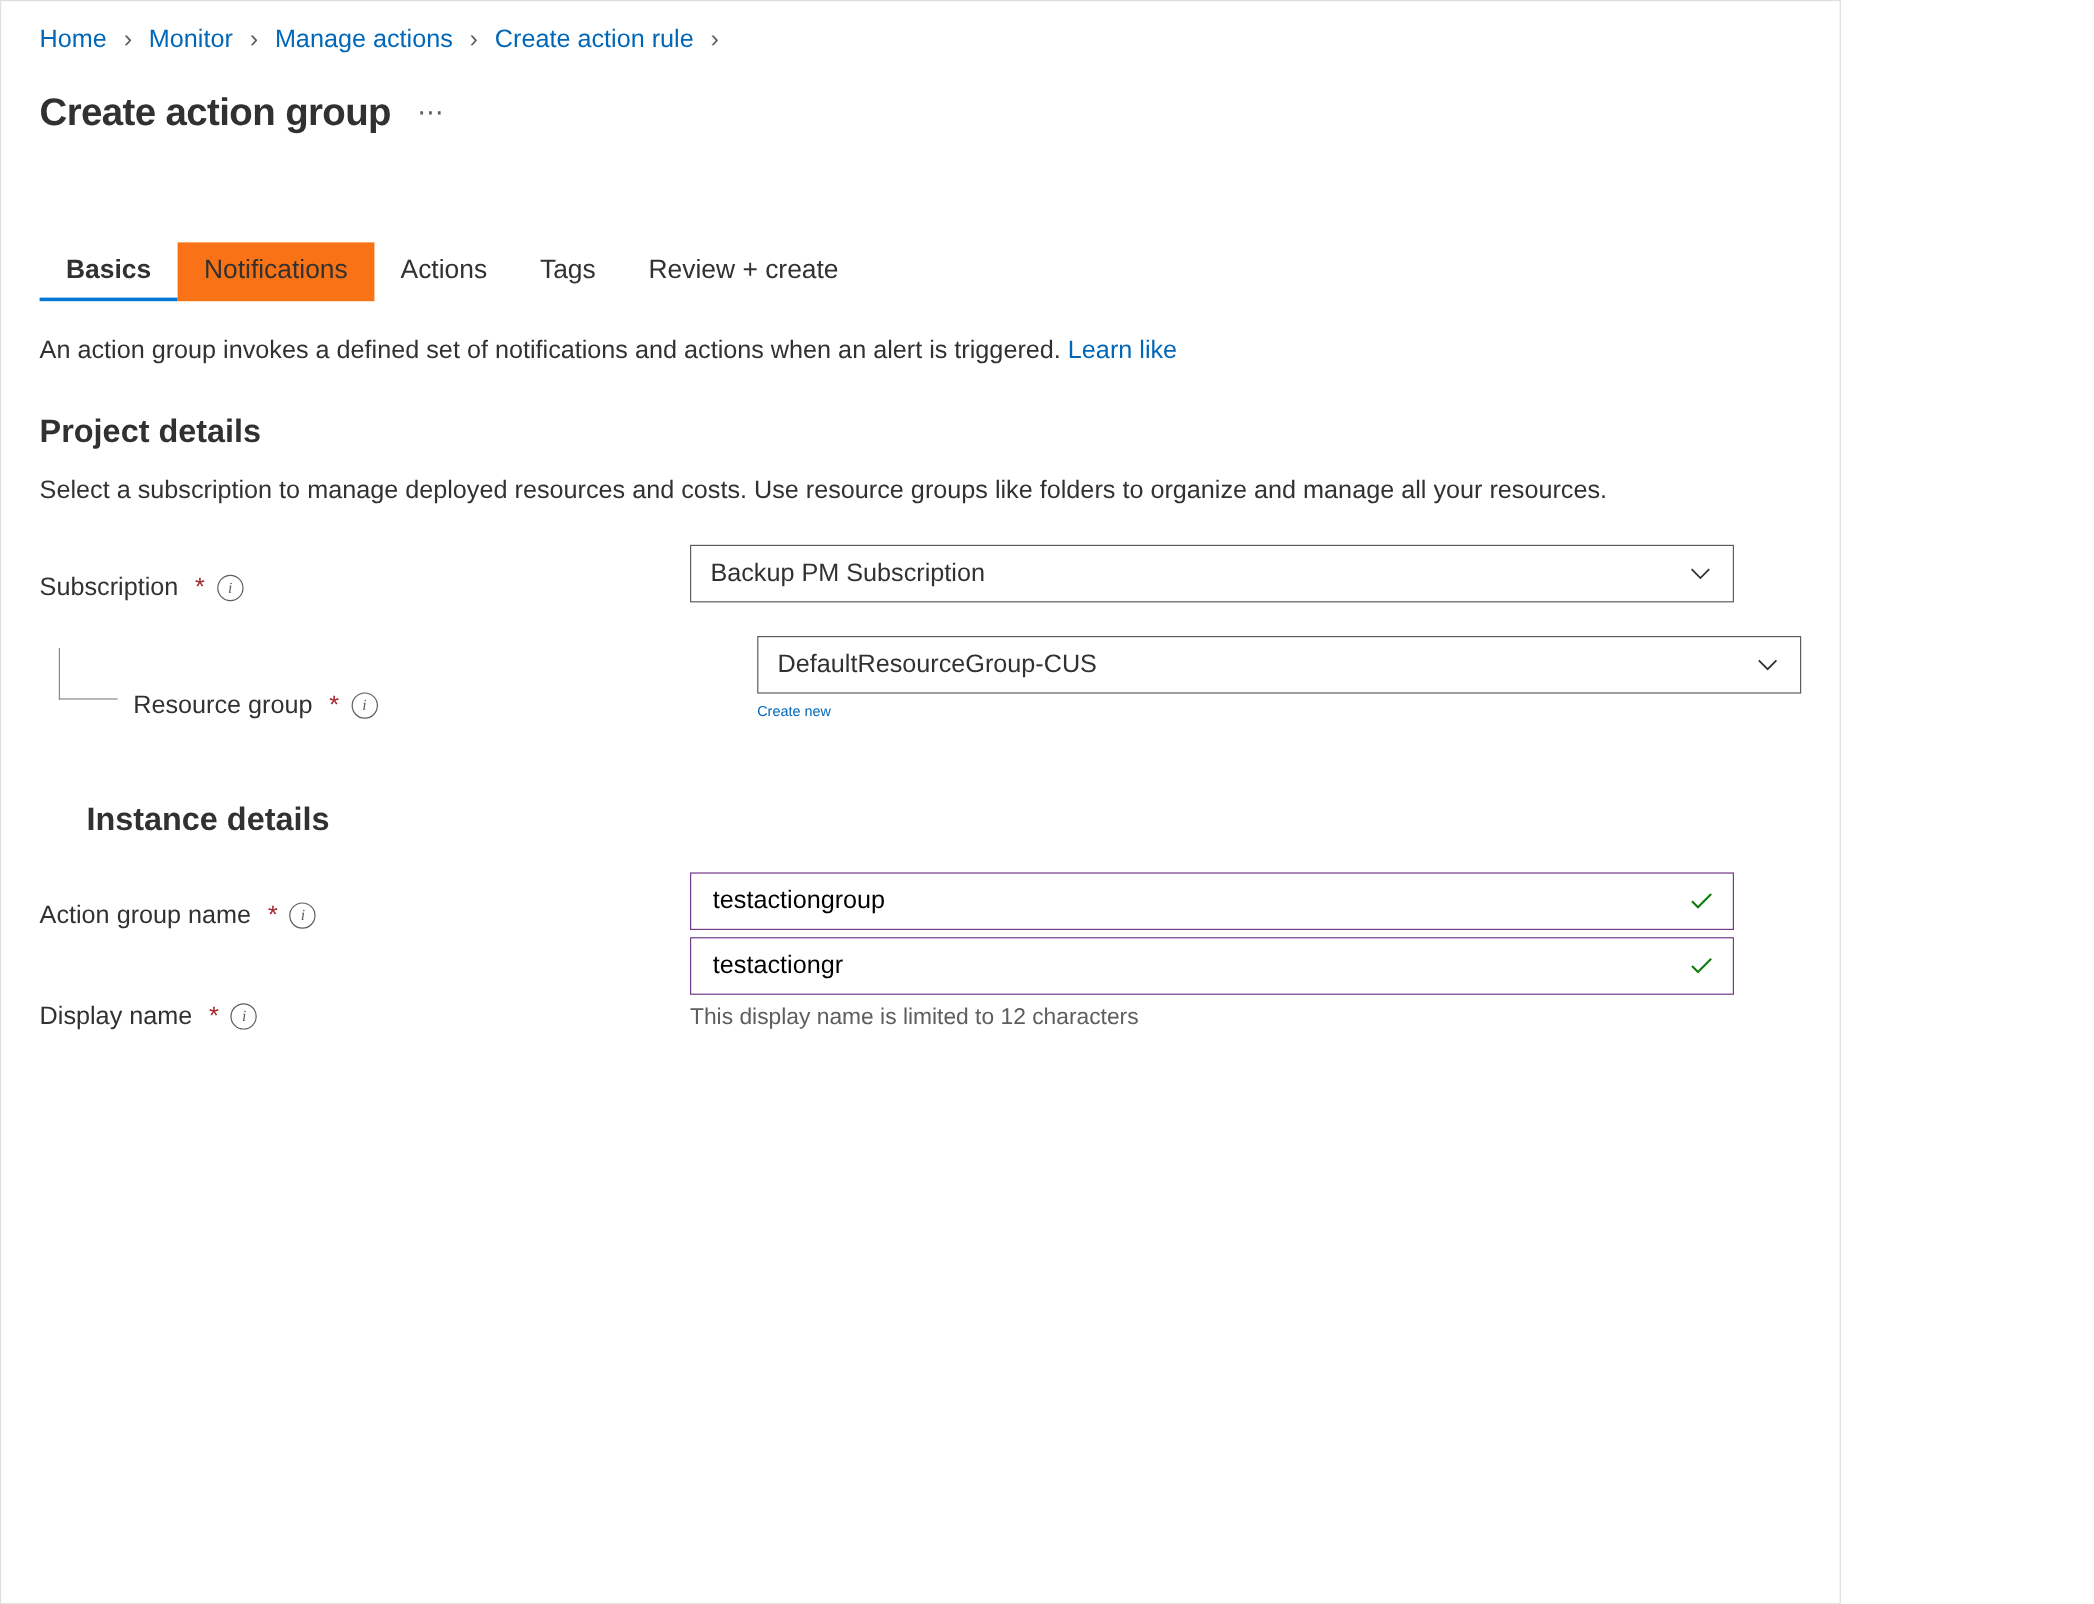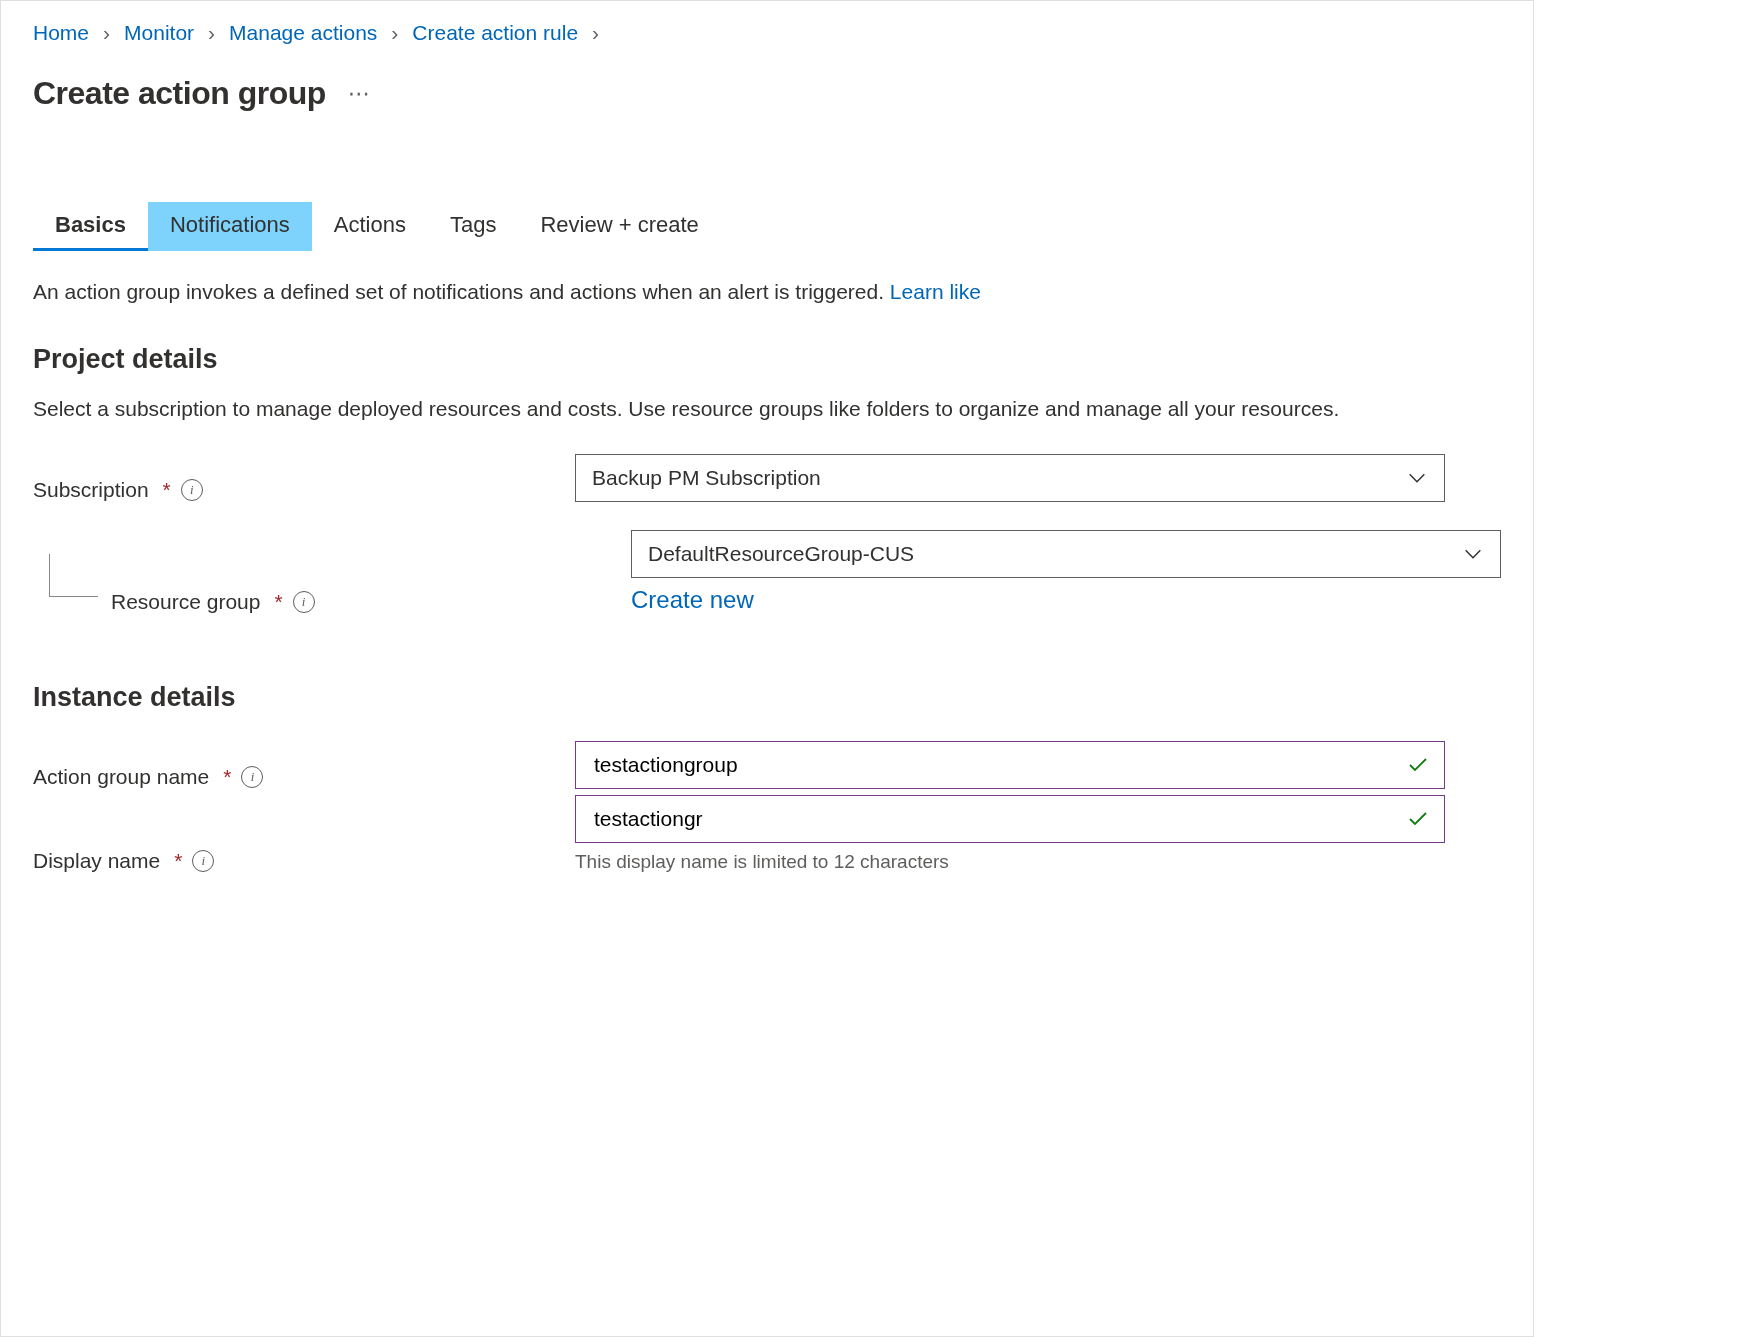--- a/index.html
+++ b/index.html
@@ -9,21 +9,21 @@
   .breadcrumb a{color:#0067b8;text-decoration:none;cursor:pointer;}
   .breadcrumb .sep{color:#605e5c;}
   
   .title-row{display:flex;align-items:center;gap:22px;margin-top:28px;}
   .page-title{font-size:32px;font-weight:600;letter-spacing:-0.5px;}
   .ellipsis{font-size:22px;color:#605e5c;cursor:pointer;letter-spacing:2px;}
   
   .tabs{display:flex;align-items:stretch;gap:0;margin-top:90px;border-bottom:1px solid transparent;}
   .tab{font-size:22px;padding:10px 22px;color:#323130;cursor:pointer;border-bottom:3px solid transparent;}
   .tab.active{font-weight:600;border-bottom-color:#0078d4;}
-  .tab.hover{background:#7dd3fc;}
+  .tab.hover{background:#f97316;}
   
   .intro{margin-top:28px;font-size:21px;color:#323130;max-width:1420px;}
   .intro a{color:#0067b8;text-decoration:none;cursor:pointer;}
   .section-h{font-size:27px;font-weight:600;margin-top:40px;}
   .section-p{font-size:21px;margin-top:18px;max-width:1420px;line-height:1.55;}
   
   .form-row{display:flex;align-items:flex-end;margin-top:28px;}
   .form-row.indent .label-cell{padding-left:78px;position:relative;}
   .form-row.indent .label-cell::before{content:"";position:absolute;left:16px;top:-28px;width:48px;height:42px;border-left:1px solid #8a8886;border-bottom:1px solid #8a8886;}
   .label-cell{width:510px;display:flex;align-items:center;gap:10px;font-size:21px;padding-top:8px;}
@@ -31,21 +31,21 @@
   .info-icon{width:20px;height:20px;border:1px solid #605e5c;border-radius:50%;display:inline-flex;align-items:center;justify-content:center;font-size:13px;color:#605e5c;font-style:italic;font-family:Georgia,serif;cursor:default;}
   .field-cell{flex:0 0 870px;display:flex;flex-direction:column;gap:8px;padding-left:32px;}
   
   .select{position:relative;height:46px;border:1px solid #605e5c;display:flex;align-items:center;padding:0 50px 0 16px;font-size:21px;cursor:pointer;background:#fff;}
   .select .chev{position:absolute;right:16px;}
   
   .tinput{position:relative;height:46px;border:1px solid #763a8a;display:flex;align-items:center;padding:0 50px 0 16px;font-size:21px;background:#fff;}
   .tinput input{border:none;outline:none;font:inherit;width:100%;background:transparent;}
   .tinput .check{position:absolute;right:14px;color:#107c10;}
   .helper{font-size:19px;color:#605e5c;}
-  .link-small{font-size:24px;color:#0067b8;text-decoration:none;cursor:pointer;}
+  .link-small{font-size:12px;color:#0067b8;text-decoration:none;cursor:pointer;}
   svg{display:block;}
 </style>
 </head>
 <body>
 
 <div class="page">
 
   <nav class="breadcrumb">
     <a>Home</a>
     <span class="sep">›</span>
@@ -108,21 +108,21 @@
         <span class="chev">
           <svg width="22" height="22" viewBox="0 0 24 24">
               <path d="M4 8l8 8 8-8" fill="none" stroke="#323130" stroke-width="1.6"></path>
             </svg>
         </span>
       </div>
       <a class="link-small">Create new</a>
     </div>
   </div>
 
-  <div class="section-h" style="margin-top:68px;">Instance details</div>
+  <div class="section-h" style="margin-top:68px;margin-left:39px;">Instance details</div>
 
   <div class="form-row">
     <div class="label-cell">
       <span>Action group name</span>
       <span class="req">*</span>
       <span class="info-icon">i</span>
     </div>
     <div class="field-cell">
       <div class="tinput">
         <input type="text" value="testactiongroup" style="">

